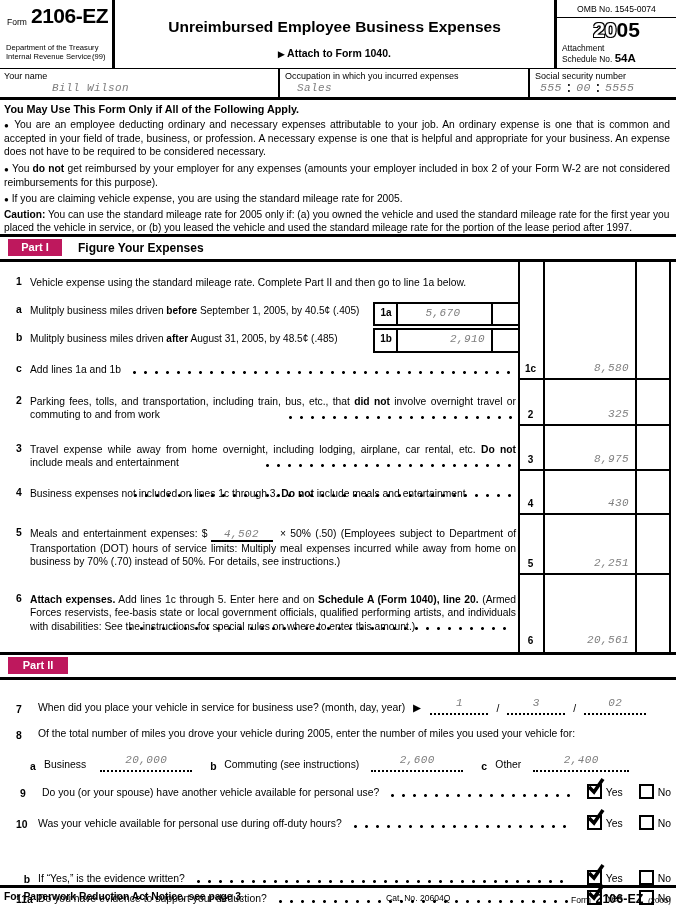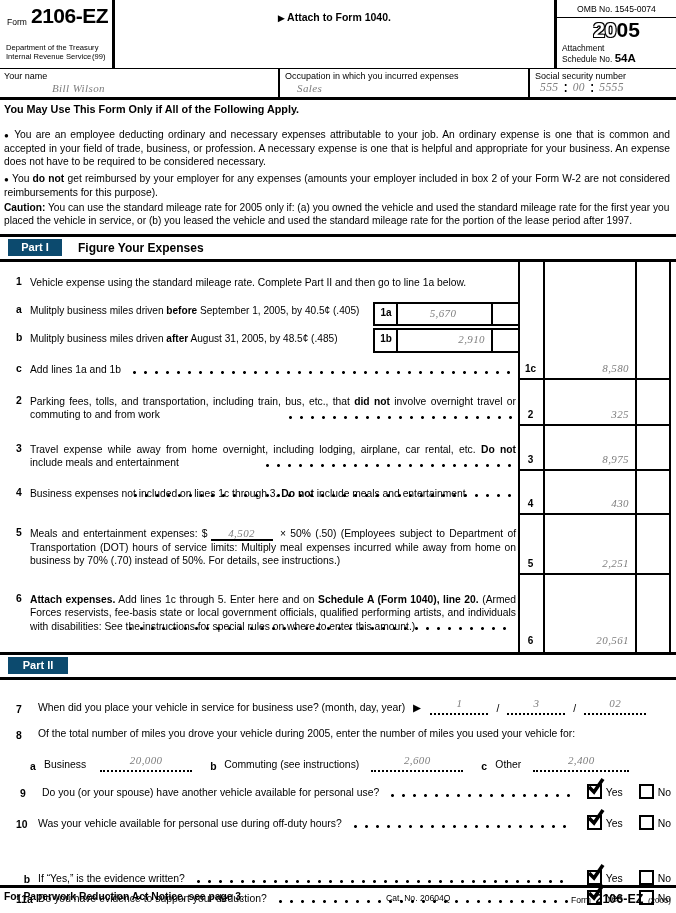--- a/index.html
+++ b/index.html
@@ -3,36 +3,36 @@
 <meta charset="utf-8">
 <style>
   html,body{margin:0;padding:0;background:#fff}
   .page{position:relative;width:676px;height:913px;background:#fff;color:#000;
         font-family:"Liberation Sans",sans-serif;overflow:hidden}
   .abs{position:absolute}
   .b{font-weight:bold}
   .i{}
   .vl{position:absolute;background:#000;width:2px}
   .hl{position:absolute;background:#000;height:2px}
-  .hand{font-family:Liberation Serif, serif;font-style:italic;color:#7e7e7e;letter-spacing:.4px}
+  .hand{font-family:Liberation Mono, monospace;font-style:italic;color:#7e7e7e;letter-spacing:.4px}
   .smalllbl{font-size:8.6px}
   .txt{flex:1 1 auto;font-size:10.3px;line-height:13.4px}
   .row{position:absolute;left:16px;width:500px;display:flex}
   .num{font-weight:bold;width:14px;flex:none;font-size:10.4px}
   .just{text-align:justify}
   .nowrap{white-space:nowrap}
   .dotfill{flex:1 1 auto;align-self:flex-end;height:5px;margin:0 6px 2px 8px;
      background-image:radial-gradient(circle,#000 1.3px,rgba(0,0,0,0) 1.55px);
      background-size:11px 5px;background-repeat:repeat-x;background-position:0 1px}
   .dotstrip{position:absolute;height:5px;bottom:2px;right:2px;
      background-image:radial-gradient(circle,#000 1.3px,rgba(0,0,0,0) 1.55px);
      background-size:11px 5px;background-repeat:repeat-x}
   .boxnum{position:absolute;left:519px;width:23px;text-align:center;font-weight:bold;font-size:10px}
   .boxval{position:absolute;left:547px;width:82px;text-align:right;font-size:11px}
-  .plabel{position:absolute;background:#0c4a6e;color:#fff;font-weight:bold;font-size:11px;
+  .plabel{position:absolute;background:#be185d;color:#fff;font-weight:bold;font-size:11px;
      text-align:center;line-height:17px;height:17px}
   .outline{color:#fff;text-shadow:-1px -1px 0 #000,1px -1px 0 #000,-1px 1px 0 #000,1px 1px 0 #000}
   .cb{position:relative;display:inline-block;width:11px;height:11px;border:2px solid #000;flex:none;background:#fff}
   .cb .mark{display:none;position:absolute;left:-3px;top:-8px;overflow:visible}
   .cb.checked .mark{display:block}
   .df{display:inline-block;border-bottom:2.5px dotted #000;text-align:center;height:16px;vertical-align:bottom}
   .df .hand{display:block;font-size:11px;line-height:13px;margin-bottom:-1px}
   .qrow{position:absolute;left:16px;width:655px;display:flex;align-items:flex-end;font-size:10.4px;height:15px}
   .qnum{font-weight:bold;flex:none;width:22px}
   .yn{display:flex;align-items:flex-end;flex:none;margin-left:6px}
@@ -48,20 +48,21 @@
   <div class="abs" style="left:0;top:0;width:112px;height:68px">
     <span class="abs" style="left:7px;top:17px;font-size:8.5px">Form</span>
     <span class="abs b" style="left:31px;top:4px;font-size:21px;letter-spacing:-0.5px">2106-EZ</span>
     <span class="abs smalllbl" style="left:6px;top:43px;font-size:7.6px">Department of the Treasury</span>
     <span class="abs smalllbl" style="left:6px;top:52px;font-size:7.6px">Internal Revenue Service</span>
     <span class="abs smalllbl" style="left:92px;top:52px;font-size:7.6px">(99)</span>
   </div>
   <div class="vl" style="left:112px;top:0;height:68px;width:3px"></div>
 
   <div class="abs" style="left:115px;top:0;width:439px;height:68px;text-align:center">
+    <div class="b" style="margin-top:18px;font-size:15.5px">Unreimbursed Employee Business Expenses</div>
     <div style="margin-top:11px;font-size:10.5px" class="b">
       <span style="font-size:8.5px">▶</span>
       <span>Attach to Form 1040.</span>
     </div>
   </div>
 
   <div class="vl" style="left:554px;top:0;height:68px;width:3px"></div>
   <div class="abs" style="left:557px;top:0;width:119px;height:68px">
     <div style="font-size:8.6px;text-align:center;margin-top:4px">OMB No. 1545-0074</div>
     <div class="hl" style="left:0;top:17px;width:119px;height:1px"></div>
@@ -90,27 +91,31 @@
     <span class="hand">555</span>
     <span class="b" style="display:inline-block;transform:scaleY(1.35);margin:0 2px">:</span>
     <span class="hand">00</span>
     <span class="b" style="display:inline-block;transform:scaleY(1.35);margin:0 2px">:</span>
     <span class="hand">5555</span>
   </span>
   <div class="hl" style="left:0;top:97px;width:676px;height:3px"></div>
 
   <div class="abs" style="left:4px;top:103px;width:666px">
     <div class="b" style="font-size:10.8px">You May Use This Form Only if All of the Following Apply.</div>
-    <div class="just" style="font-size:10.3px;line-height:13.2px;margin-top:13px">
+    <div class="just" style="font-size:10.3px;line-height:13.2px;margin-top:3px">
       <span style="font-size:8px">●</span>
       <span>You are an employee deducting ordinary and necessary expenses attributable to your job. An ordinary expense is one that is common and accepted in your field of trade, business, or profession. A necessary expense is one that is helpful and appropriate for your business. An expense does not have to be required to be considered necessary.</span>
     </div>
     <div class="just" style="font-size:10.3px;line-height:13.2px;margin-top:3px">
       <span style="font-size:8px">●</span>
       <span>You </span><span class="b">do not</span><span> get reimbursed by your employer for any expenses (amounts your employer included in box 2 of your Form W-2 are not considered reimbursements for this purpose).</span>
+    </div>
+    <div style="font-size:10.3px;line-height:13.2px;margin-top:3px">
+      <span style="font-size:8px">●</span>
+      <span>If you are claiming vehicle expense, you are using the standard mileage rate for 2005.</span>
     </div>
     <div style="font-size:10.2px;line-height:13px;margin-top:2px">
       <span class="b">Caution:</span>
       <span class="i">You can use the standard mileage rate for 2005 only if: (a) you owned the vehicle and used the standard mileage rate for the first year you placed the vehicle in service, or (b) you leased the vehicle and used the standard mileage rate for the portion of the lease period after 1997.</span>
     </div>
   </div>
 
   <div class="hl" style="left:0;top:234px;width:676px;height:3px"></div>
   <div class="plabel" style="left:8px;top:239px;width:54px">Part I</div>
   <span class="abs b" style="left:78px;top:241px;font-size:12px">Figure Your Expenses</span>

